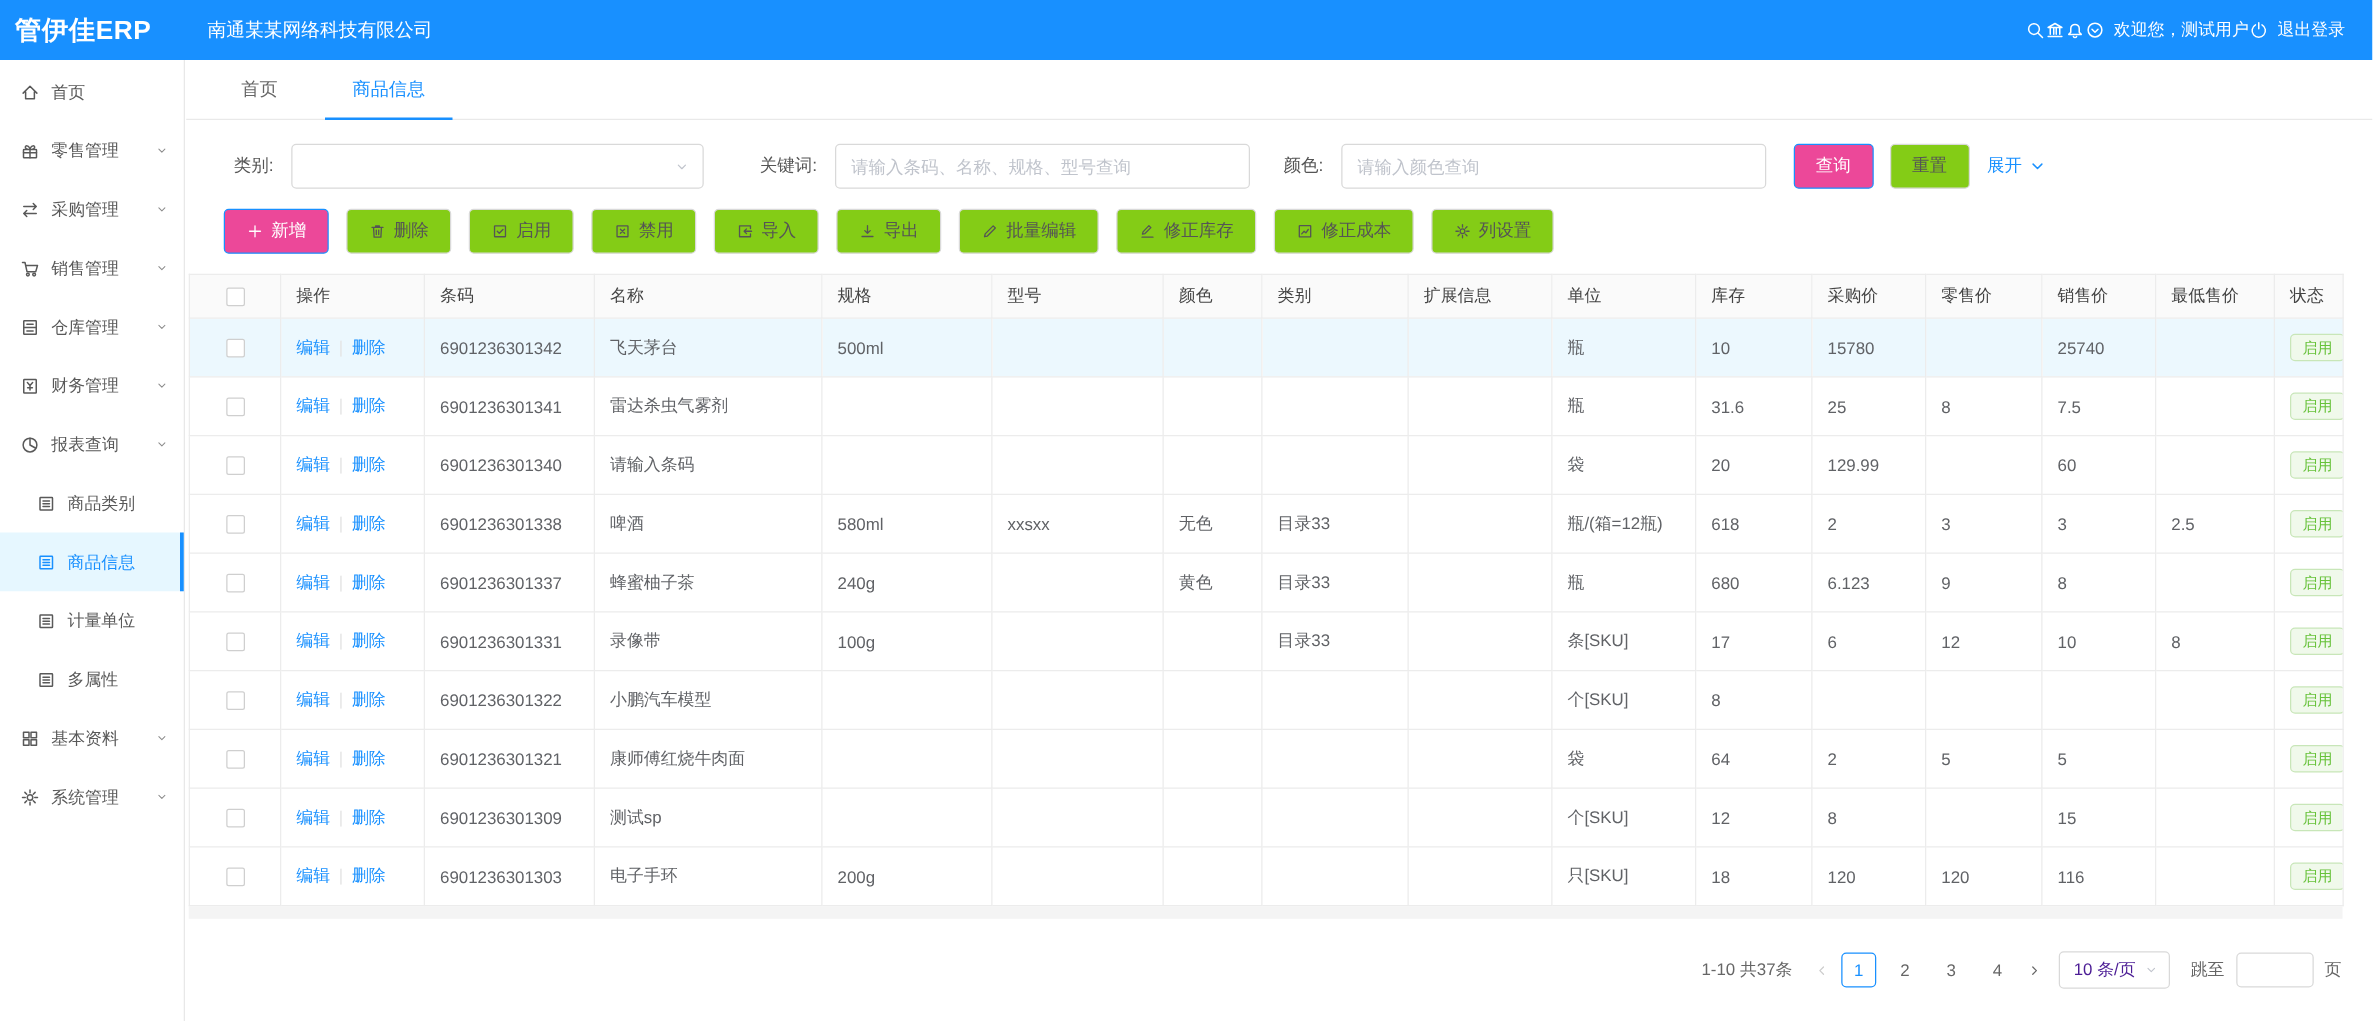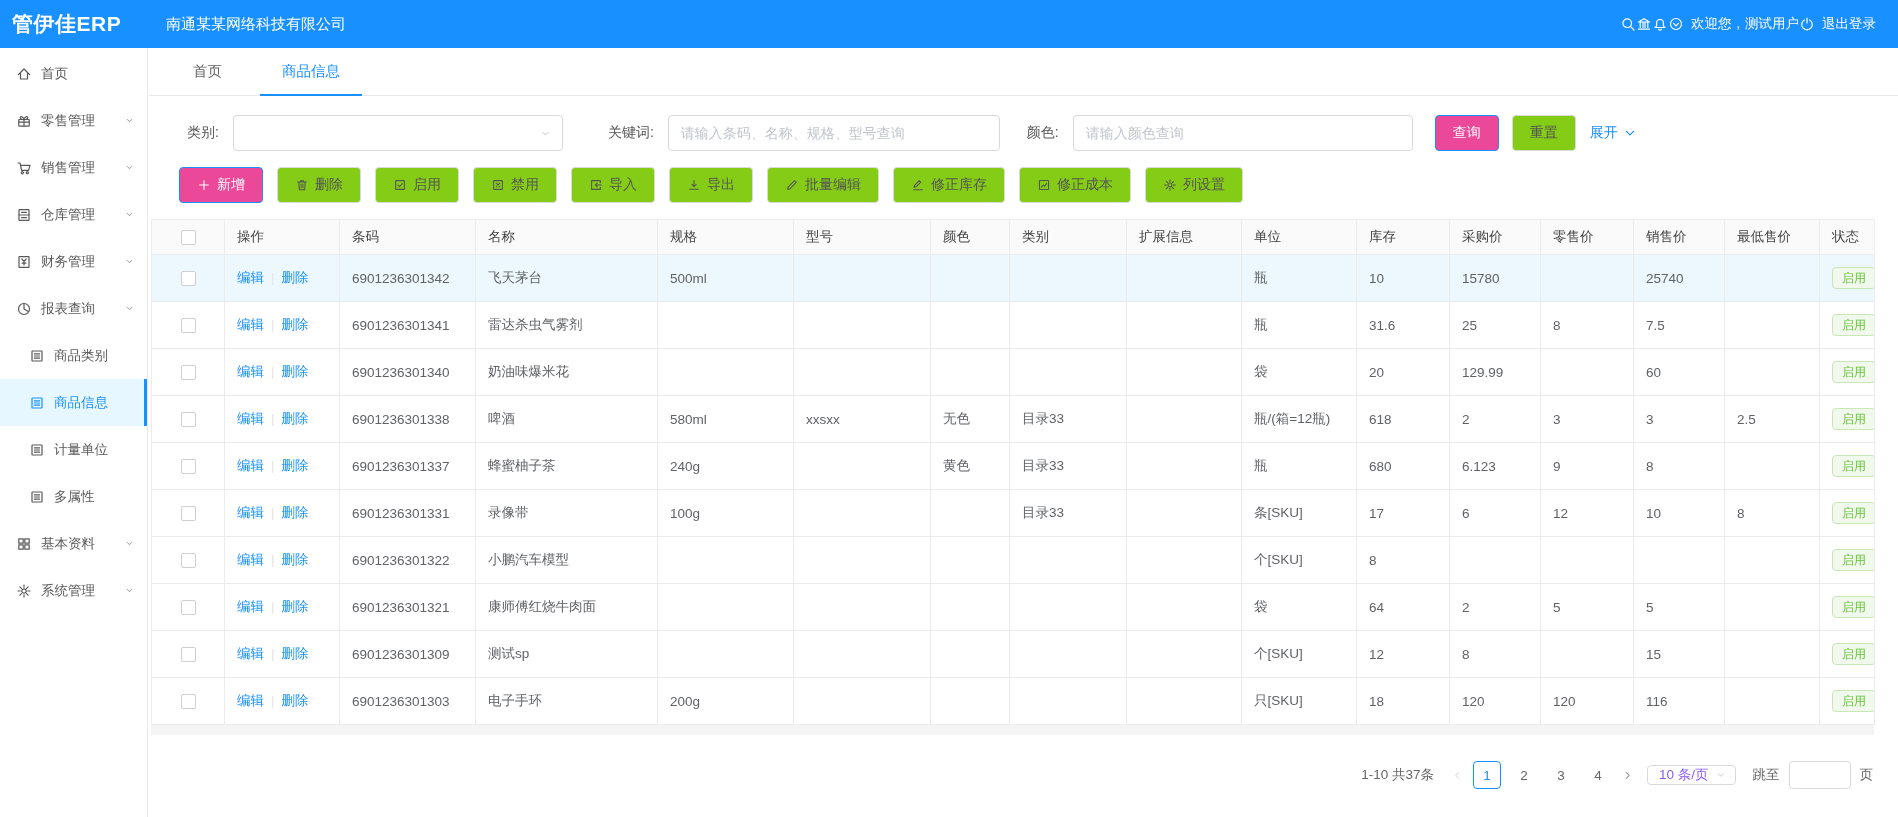--- a/index.html
+++ b/index.html
@@ -84,22 +84,22 @@
 
   
   .pagination { display:flex; align-items:center; justify-content:flex-end;
     margin:26px 25px 0 0; font-size:13.5px; color:#666; gap:9px; }
   .pg-total { margin-right:8px; color:#666; }
   .pg-arrow { display:flex; align-items:center; cursor:pointer; color:#666; }
   .pg-arrow.disabled { color:#ccc; cursor:default; }
   .pg-num { min-width:28px; height:28px; display:flex; align-items:center; justify-content:center;
     border-radius:4px; cursor:pointer; }
   .pg-num.current { border:1px solid #1890ff; color:#1890ff; }
-  .pg-size { position:relative; height:20px; border:1px solid #d9d9d9; border-radius:4px;
-    padding:0 26px 0 11px; display:flex; align-items:center; color:#8b5cf6; cursor:pointer; margin-left:4px; }
+  .pg-size { position:relative; height:30px; border:1px solid #d9d9d9; border-radius:4px;
+    padding:0 26px 0 11px; display:flex; align-items:center; color:#4c1d95; cursor:pointer; margin-left:4px; }
   .pg-size .arrow { position:absolute; right:8px; color:#c0c4cc; display:flex; }
   .pg-jump-label { margin-left:8px; }
   .pg-jump-input { width:62px; height:28px; border:1px solid #d9d9d9; border-radius:4px; outline:none;
     font-size:13.5px; padding:0 8px; font-family:"Liberation Sans","DejaVu Sans",sans-serif; }
 </style>
 </head>
 <body>
 
 <div class="app">
 
@@ -150,20 +150,31 @@
           <path d="M2.5 8.5 L8 3 l5.5 5.5 M4.5 7.6 V13 h7 V7.6"></path>
         </svg>
         <span class="lbl">首页</span>
       </div>
       <div class="side-item">
         <svg width="16" height="16" viewBox="0 0 16 16" fill="none" stroke="currentColor" stroke-width="1.2" stroke-linecap="round" stroke-linejoin="round">
           <rect x="2.8" y="6.5" width="10.4" height="6.7" rx="0.5"></rect>
           <path d="M8 6.5 V13.2 M2.8 9.2 h10.4 M5.9 6.3 C3.9 6.3 3.7 3.5 5.6 3.7 C7.2 3.9 8 6.3 8 6.3 C8 6.3 8.8 3.9 10.4 3.7 C12.3 3.5 12.1 6.3 10.1 6.3"></path>
         </svg>
         <span class="lbl">零售管理</span>
+        <span class="chev">
+          <svg width="11" height="11" viewBox="0 0 16 16" fill="none" stroke="currentColor" stroke-width="1.2" stroke-linecap="round" stroke-linejoin="round">
+            <path d="M4.5 6.3 L8 9.8 l3.5-3.5"></path>
+          </svg>
+        </span>
+      </div>
+      <div class="side-item">
+        <svg width="16" height="16" viewBox="0 0 16 16" fill="none" stroke="currentColor" stroke-width="1.2" stroke-linecap="round" stroke-linejoin="round">
+          <path d="M3 5.2 h10 M10.6 2.8 L13 5.2 L10.6 7.6 M13 10.8 H3 M5.4 8.4 L3 10.8 L5.4 13.2"></path>
+        </svg>
+        <span class="lbl">采购管理</span>
         <span class="chev">
           <svg width="11" height="11" viewBox="0 0 16 16" fill="none" stroke="currentColor" stroke-width="1.2" stroke-linecap="round" stroke-linejoin="round">
             <path d="M4.5 6.3 L8 9.8 l3.5-3.5"></path>
           </svg>
         </span>
       </div>
       <div class="side-item">
         <svg width="16" height="16" viewBox="0 0 16 16" fill="none" stroke="currentColor" stroke-width="1.2" stroke-linecap="round" stroke-linejoin="round">
           <path d="M2 3 h2 l1.6 7.3 h7 L14 5.4 H4.6"></path>
           <circle cx="6.3" cy="12.7" r="1.1"></circle>
@@ -444,21 +455,21 @@
               <td>25</td>
               <td>8</td>
               <td>7.5</td>
               <td></td>
               <td><span class="badge">启用</span></td>
             </tr>
             <tr>
               <td class="cbc"><span class="cb"></span></td>
               <td><a class="op">编辑</a><span class="op-sep">|</span><a class="op">删除</a></td>
               <td>6901236301340</td>
-              <td>奶油味爆米花</td>
+              <td>请输入条码</td>
               <td></td>
               <td></td>
               <td></td>
               <td></td>
               <td></td>
               <td>袋</td>
               <td>20</td>
               <td>129.99</td>
               <td></td>
               <td>60</td>

